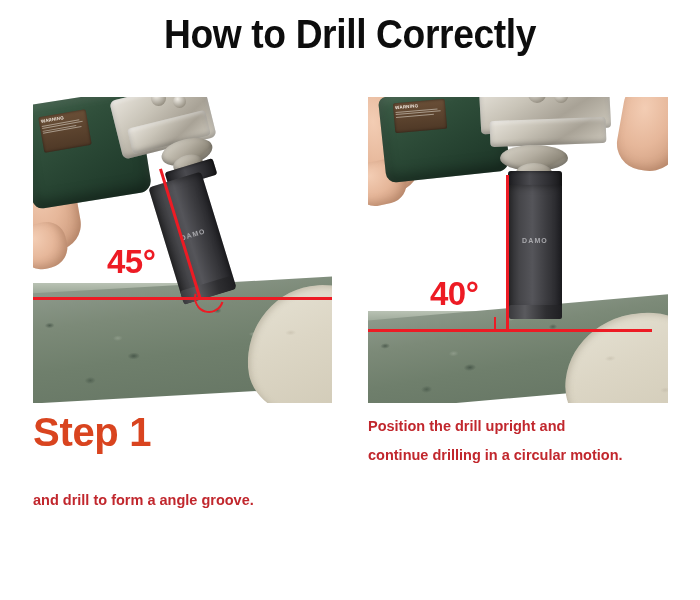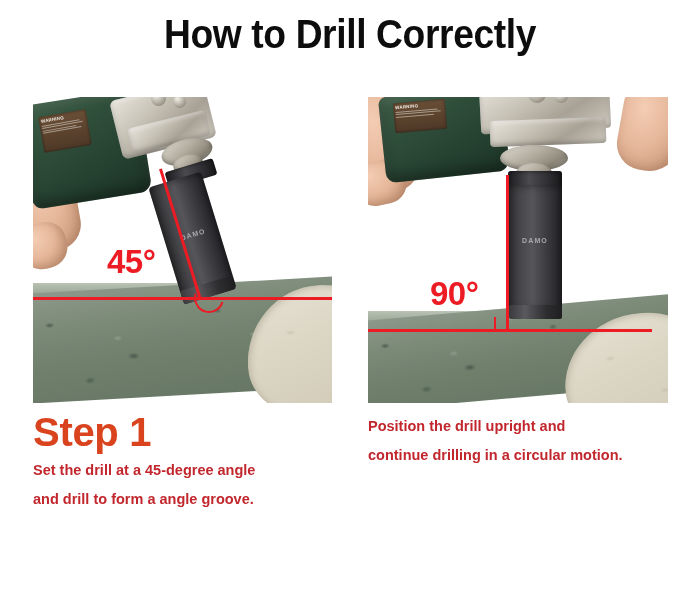--- a/index.html
+++ b/index.html
@@ -197,21 +197,21 @@
   .step-block { position: absolute; top: 412px; }
   .step-left  { left: 33px;  width: 300px; }
   .step-right { left: 368px; width: 305px; }
 
   .step-title {
     font-family: "Liberation Sans Narrow", "Liberation Sans", sans-serif;
     font-size: 40px;
     font-weight: bold;
     color: #d9441f;
     line-height: 1;
-    margin: 0 0 4px 0;
+    margin: 0 0 34px 0;
     letter-spacing: -0.3px;
   }
   .step-desc {
     font-family: "Liberation Sans", sans-serif;
     font-size: 14.5px;
     font-weight: bold;
     color: #c1272d;
     line-height: 2.0;
     margin: 0;
   }
@@ -289,26 +289,25 @@
     <div class="flange" style="left:148px; top:66px; width:36px; height:20px;"></div>
 
     <div class="bit-collar" style="left:140px; top:74px; width:54px; height:18px; border-radius:3px;"></div>
     <div class="bit" style="left:140px; top:88px; width:54px; height:126px; border-radius:3px;"></div>
     <div class="damo-text" style="left:140px; top:140px; width:54px;">DAMO</div>
     <div class="bit-teeth" style="left:141px; top:208px; width:53px; height:14px; border-radius:2px;"></div>
 
     <div class="ann-line" style="left:-10px; top:232px; width:294px; height:2.5px;"></div>
     <div class="ann-line" style="left:138px; top:78px; width:2.5px; height:156px;"></div>
     <div class="ann-square" style="left:126px; top:220px; width:13px; height:13px;"></div>
-    <div class="ann-label" style="left:62px; top:180px;">90°</div>
+    <div class="ann-label" style="left:62px; top:180px;">40°</div>
   </div>
 </div>
 
 <div class="step-block step-left">
   <div class="step-title">Step 1</div>
-  <p class="step-desc">Set the drill at a 45-degree angle</p>
   <p class="step-desc">and drill to form a angle groove.</p>
 </div>
 
 <div class="step-block step-right">
   <p class="step-desc">Position the drill upright and</p>
   <p class="step-desc">continue drilling in a circular motion.</p>
 </div>
 
 </body></html>

